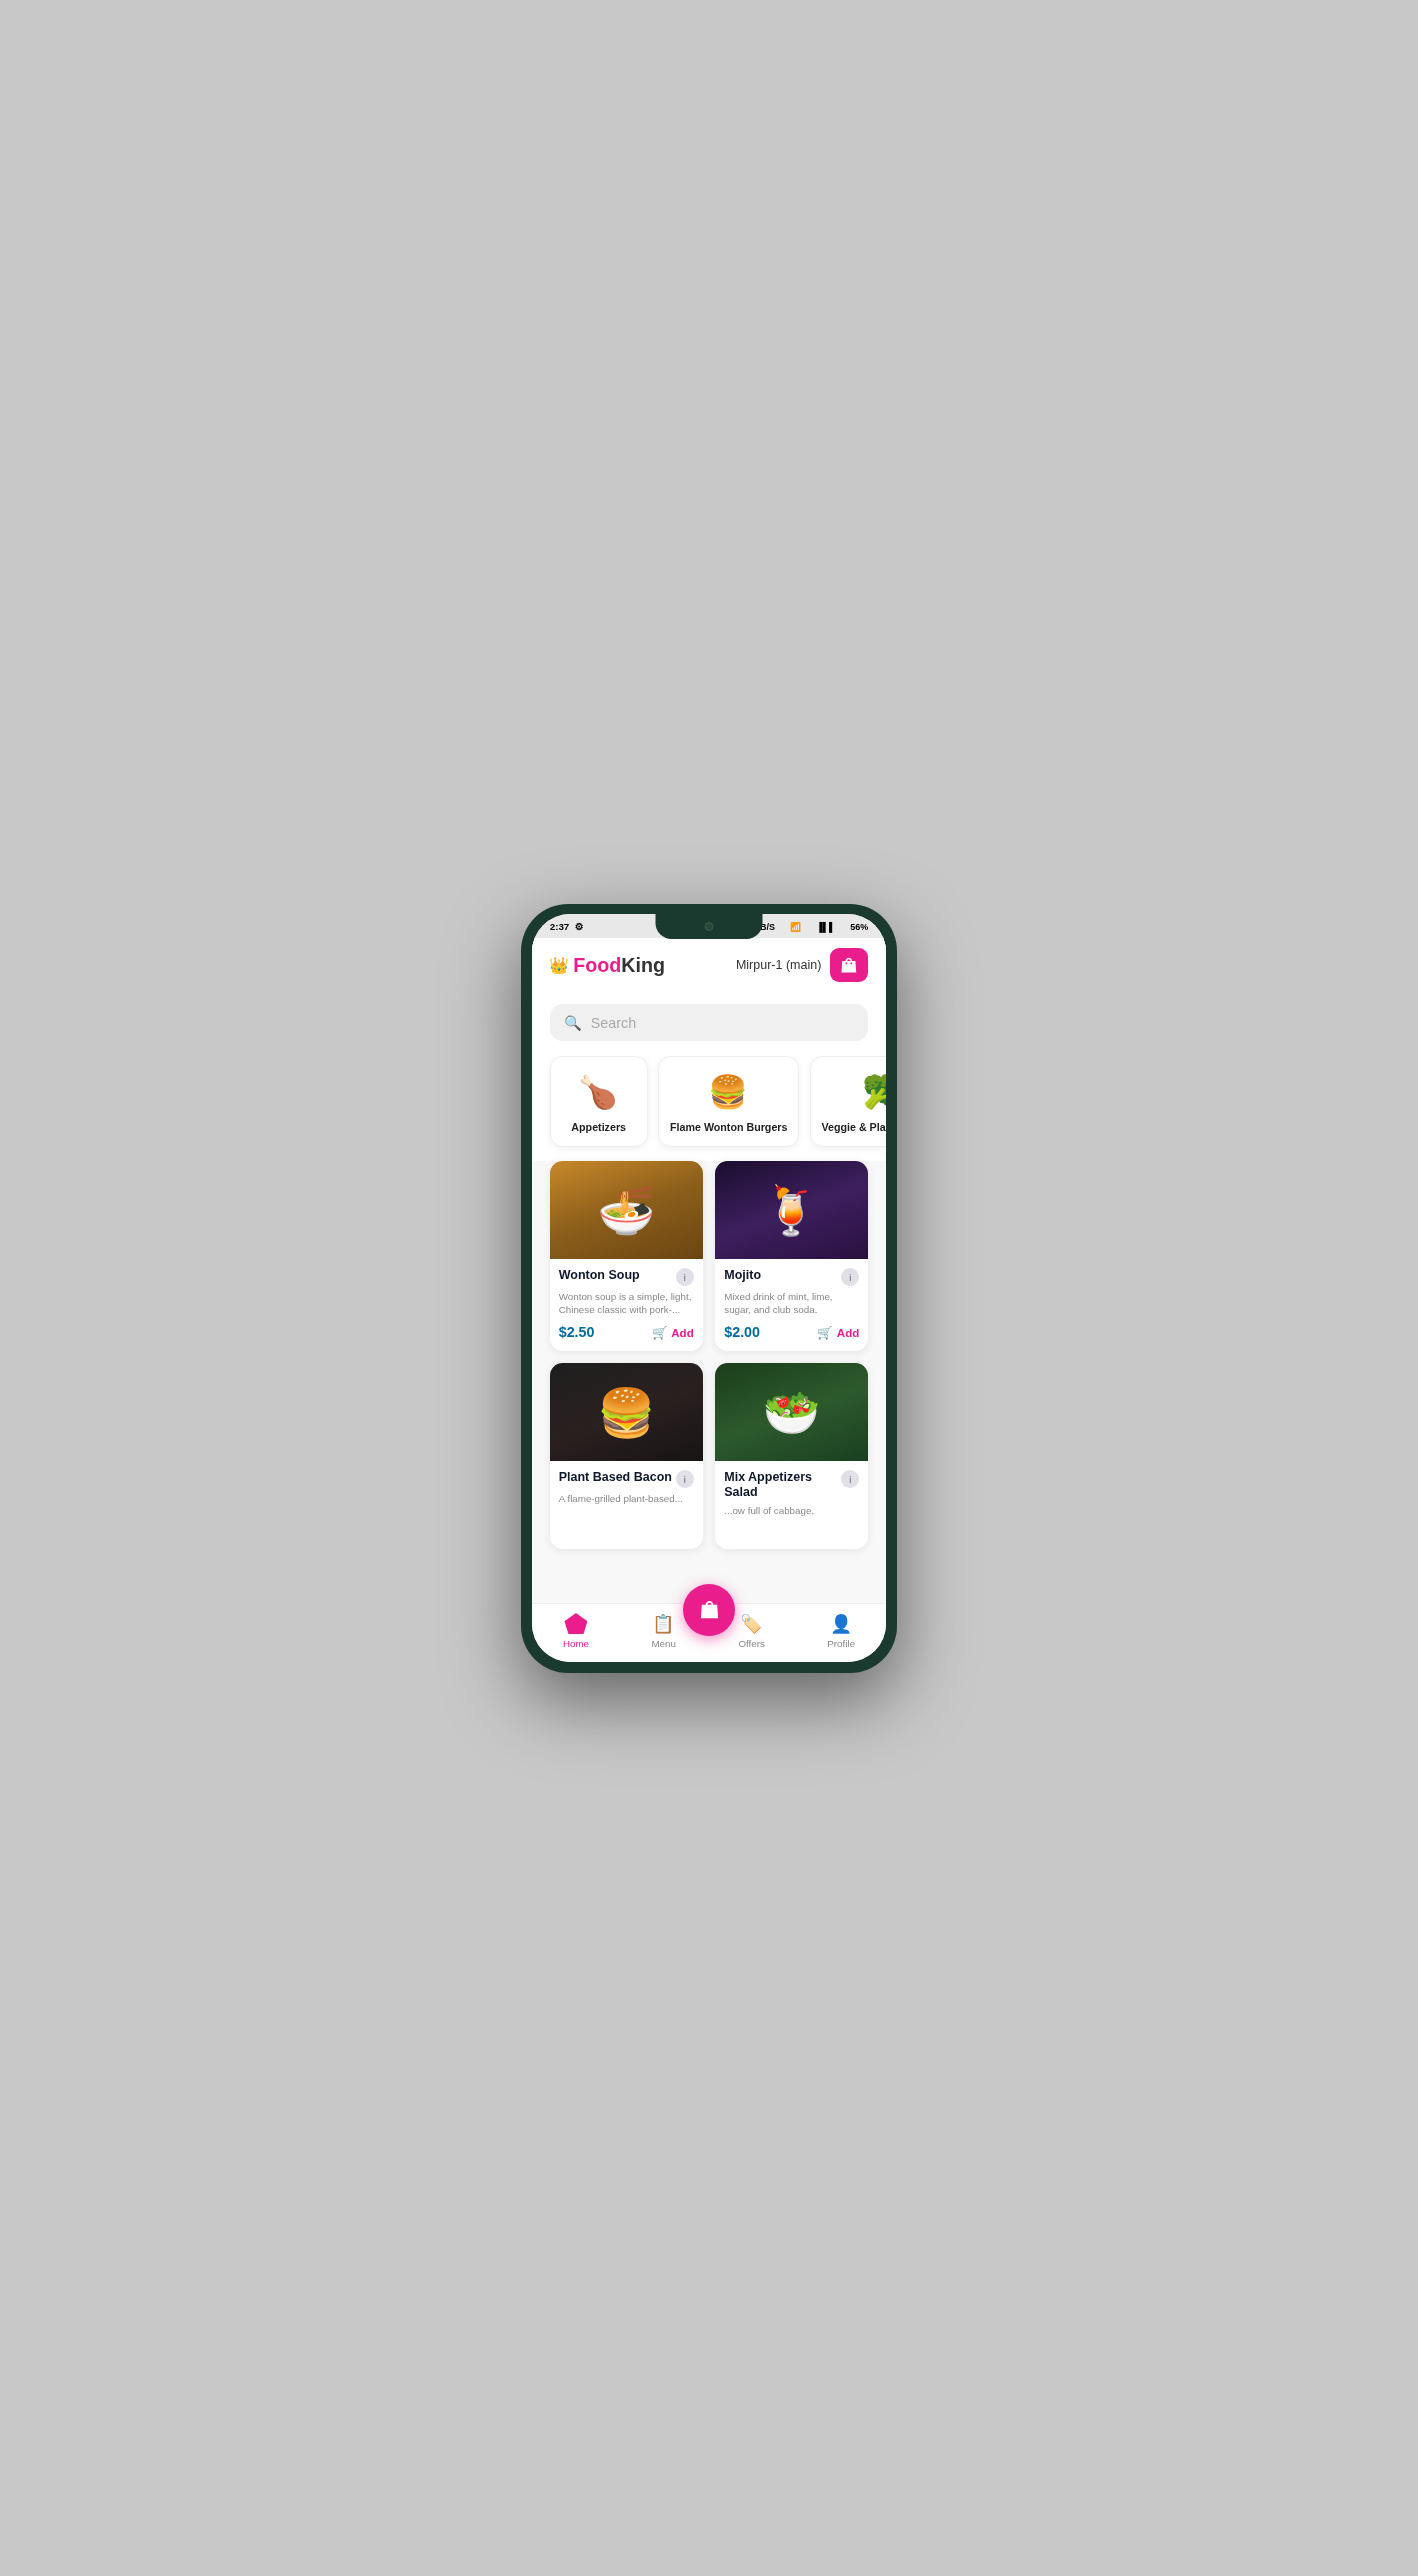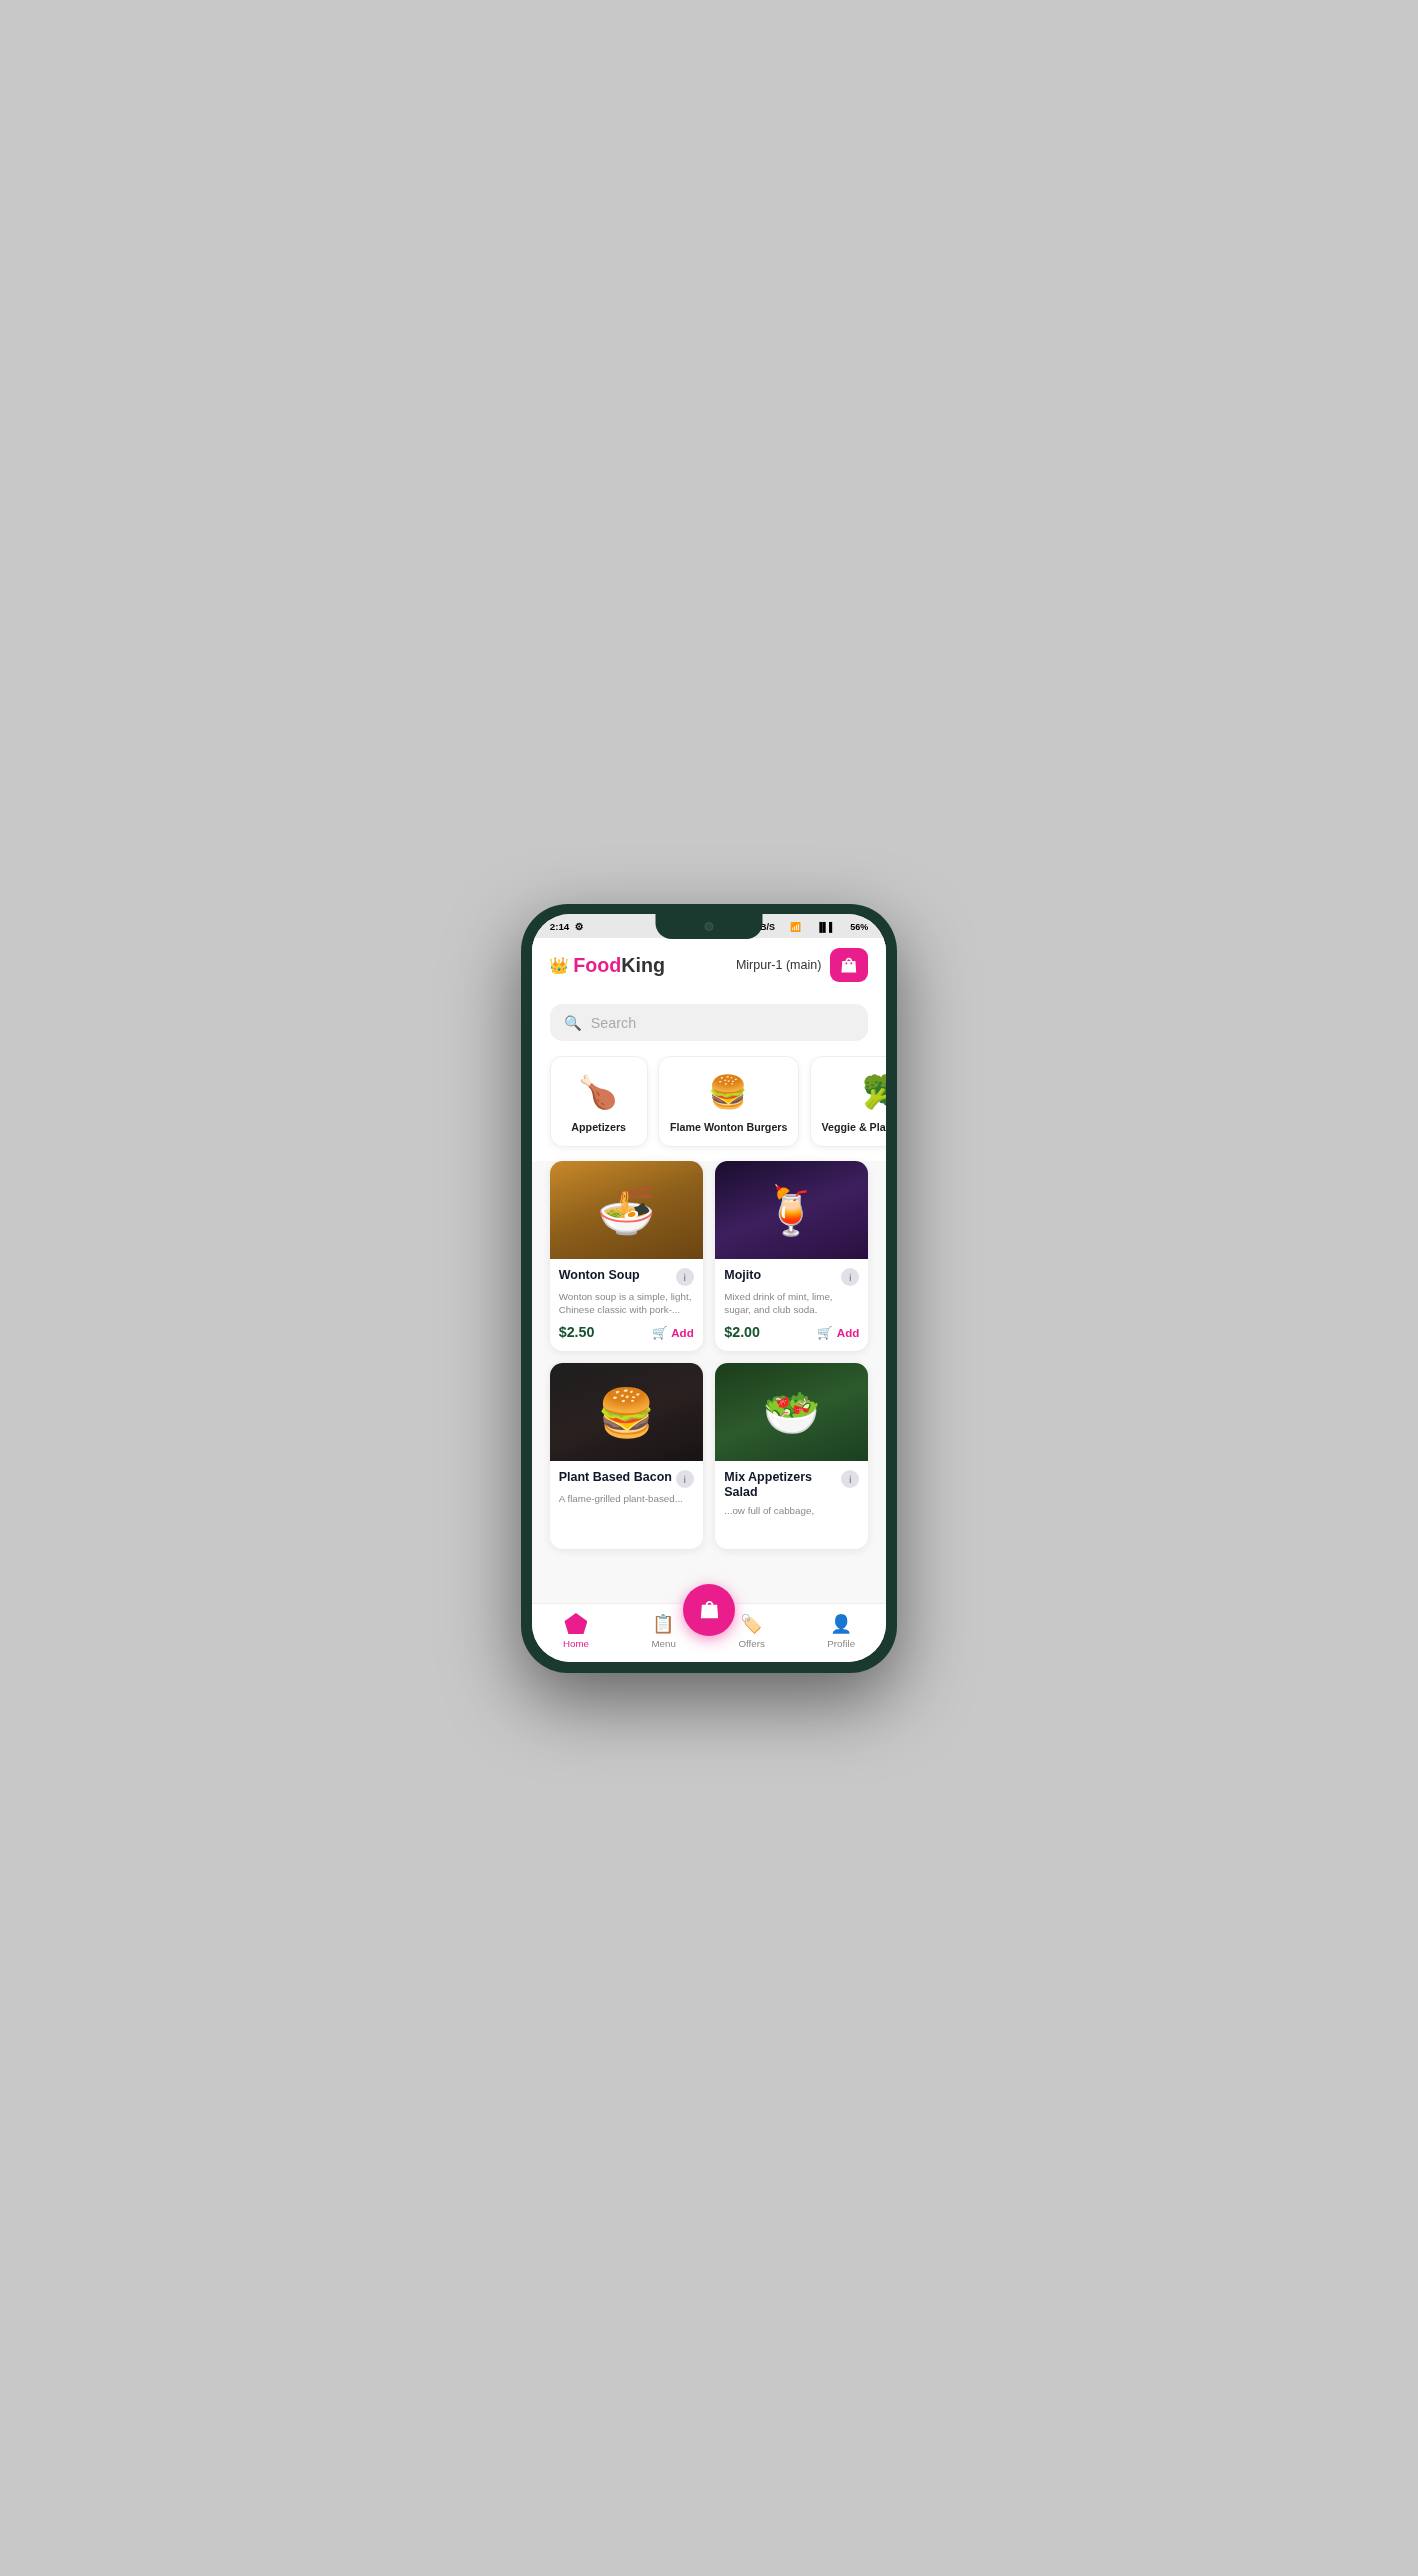--- a/index.html
+++ b/index.html
@@ -219,21 +219,21 @@
       line-height: 1.4;
       margin-bottom: 7.2px;
       min-height: 27px;
     }
 
     .food-card-footer {
       display: flex;
       justify-content: space-between;
       align-items: center;
     }
-    .food-price { font-size: 14.3px; font-weight: 800; color: #14532d; }
+    .food-price { font-size: 14.3px; font-weight: 800; color: #0369a1; }
     .add-btn {
       background: transparent;
       color: #e91e8c;
       border: none;
       font-size: 11.6px;
       font-weight: 700;
       cursor: pointer;
       display: flex;
       align-items: center;
       gap: 3.6px;
@@ -312,21 +312,21 @@
 
 <div class="phone-frame">
   <div class="phone-inner">
 
     <div class="camera-notch">
       <div class="camera-dot"></div>
     </div>
 
     <div class="status-bar">
       <div class="status-left">
-        <span>2:14</span>
+        <span>2:37</span>
         <span>⚙</span>
       </div>
       <div class="status-right">
         <span>⏰</span>
         <span>69.0 KB/S</span>
         <span>📶</span>
         <span>▐▌▌</span>
         <span>56%</span>
       </div>
     </div>

